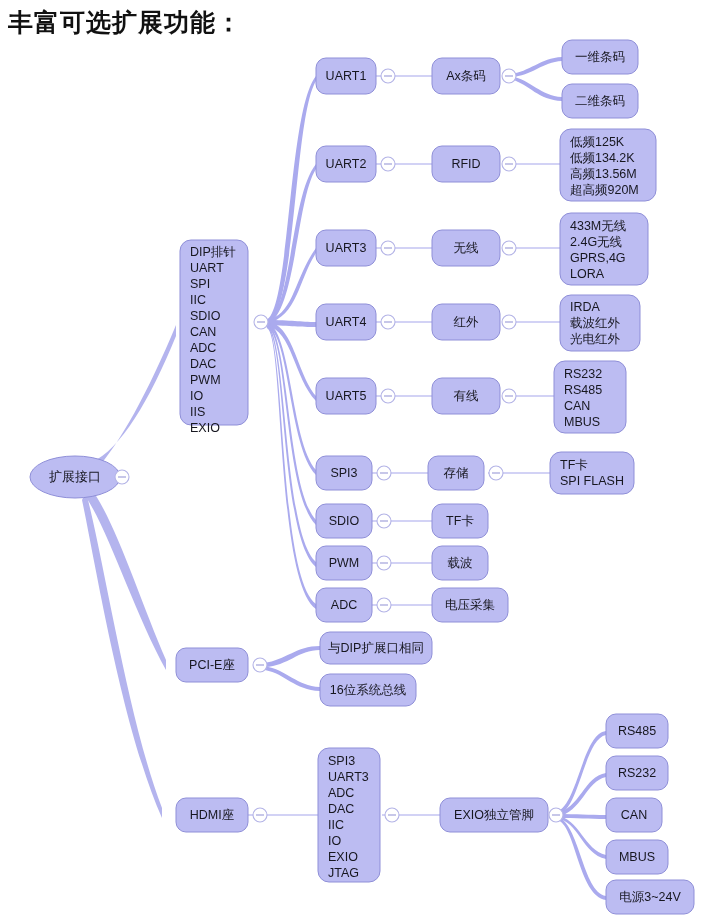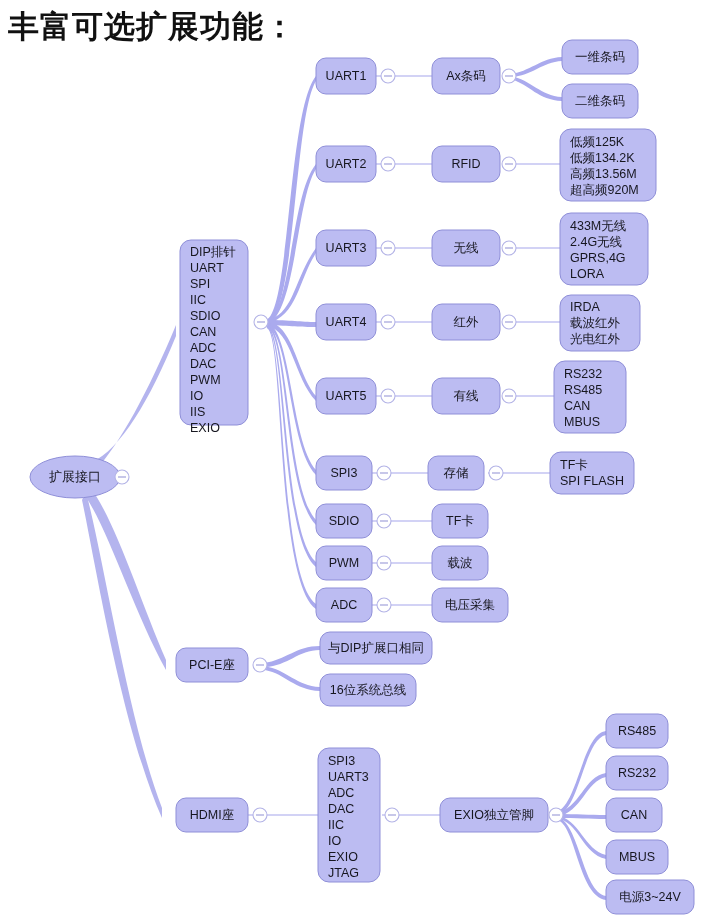--- a/index.html
+++ b/index.html
@@ -3,21 +3,21 @@
 <meta charset="utf-8">
 <style>
   html,body{margin:0;padding:0;background:#ffffff;}
   body{width:728px;height:920px;overflow:hidden;
        font-family:"Liberation Sans","DejaVu Sans",sans-serif;}
   #stage{position:relative;width:728px;height:920px;background:#fff;}
 
   .page-title{
     position:absolute;left:8px;top:6px;
     font-family:"Liberation Serif","DejaVu Serif",serif;
-    font-size:31px;font-weight:700;color:#111;letter-spacing:1px;
+    font-size:25px;font-weight:700;color:#111;letter-spacing:1px;
     white-space:nowrap;
   }
 
   svg#map{position:absolute;left:0;top:0;width:728px;height:920px;}
 
   .node-rect{fill:#bcbcf2;stroke:#8f8fd8;stroke-width:1;}
   .node-ellipse{fill:#bcbcf2;stroke:#8f8fd8;stroke-width:1;}
   .node-text{fill:#171720;font-family:"Liberation Sans","DejaVu Sans",sans-serif;
              font-size:12.5px;dominant-baseline:middle;}
   .root-text{fill:#171720;font-size:13px;font-weight:400;}

